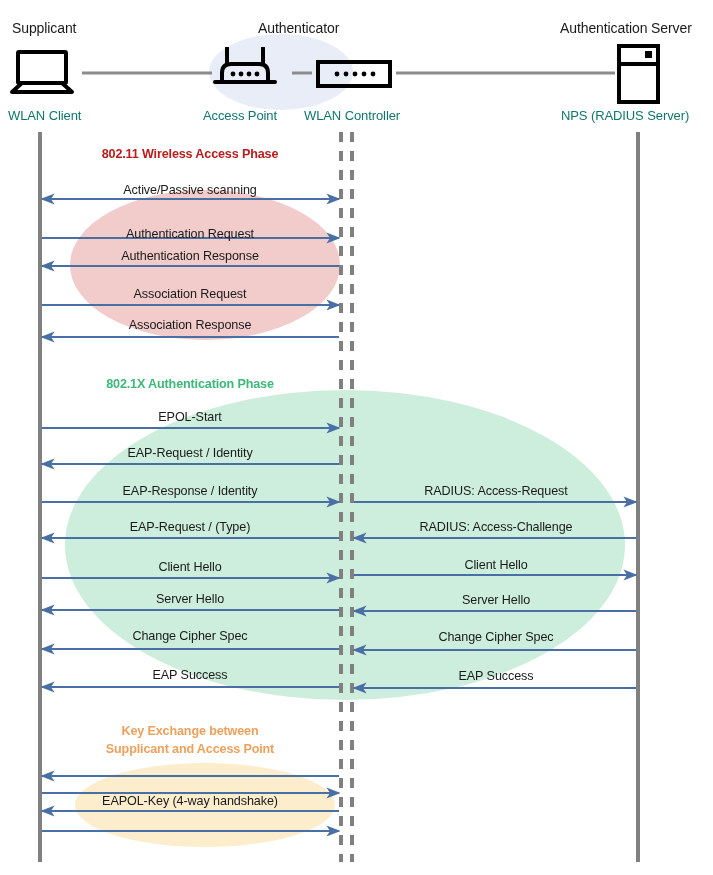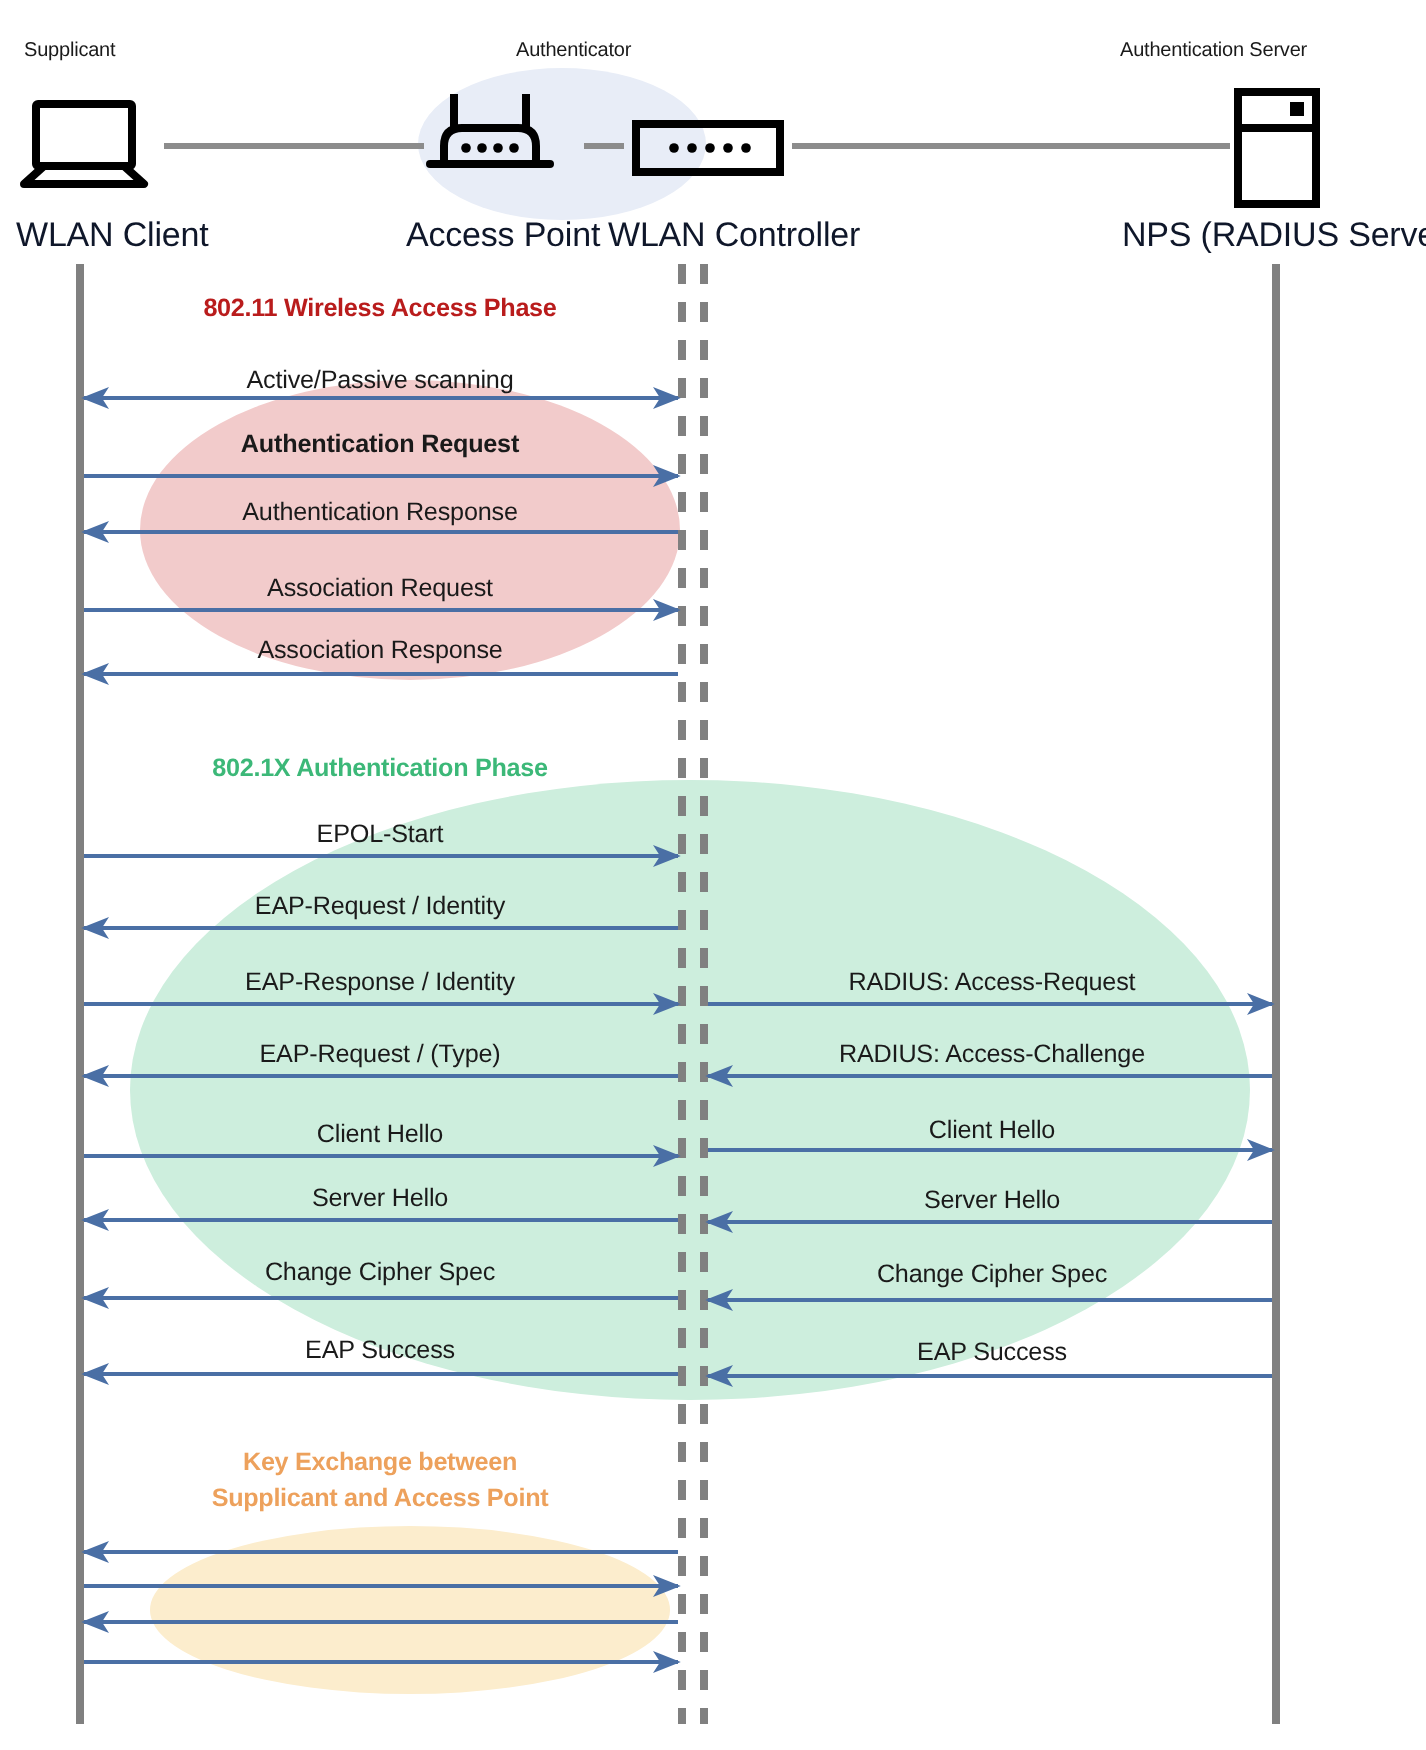--- a/index.html
+++ b/index.html
@@ -20,29 +20,29 @@
   svg.layer {
     position: absolute;
     left: 0;
     top: 0;
     width: 713px;
     height: 875px;
   }
   
   .actor-title {
     position: absolute;
-    font-size: 10px;
+    font-size: 14px;
     color: #1a1a1a;
     white-space: nowrap;
     letter-spacing: -0.1px;
   }
   .actor-sub {
     position: absolute;
-    font-size: 17px;
-    color: #0f172a;
+    font-size: 13px;
+    color: #0f766e;
     white-space: nowrap;
     letter-spacing: -0.1px;
   }
   
   .phase-label {
     position: absolute;
     font-size: 12.6px;
     font-weight: bold;
     white-space: nowrap;
     text-align: center;
@@ -171,34 +171,35 @@
   <div class="phase-label phase-wifi" style="left:40px; top:147px; width:300px;">802.11 Wireless Access Phase</div>
 
   <div class="phase-label phase-dot1x" style="left:40px; top:377px; width:300px;">802.1X Authentication Phase</div>
 
   <div class="phase-label phase-key" style="left:40px; top:722px; width:300px;">
     <div>Key Exchange between</div>
     <div>Supplicant and Access Point</div>
   </div>
 
   <div class="msg" style="left:40px; top:183px; width:300px;">Active/Passive scanning</div>
-  <div class="msg" style="left:40px; top:215px; width:300px;font-weight:bold;">Authentication Request</div>
+  <div class="msg" style="left:40px; top:227px; width:300px;">Authentication Request</div>
   <div class="msg" style="left:40px; top:249px; width:300px;">Authentication Response</div>
   <div class="msg" style="left:40px; top:287px; width:300px;">Association Request</div>
   <div class="msg" style="left:40px; top:318px; width:300px;">Association Response</div>
 
   <div class="msg" style="left:40px; top:410px; width:300px;">EPOL-Start</div>
   <div class="msg" style="left:40px; top:446px; width:300px;">EAP-Request / Identity</div>
   <div class="msg" style="left:40px; top:484px; width:300px;">EAP-Response / Identity</div>
   <div class="msg" style="left:354px; top:484px; width:284px;">RADIUS: Access-Request</div>
   <div class="msg" style="left:40px; top:520px; width:300px;">EAP-Request / (Type)</div>
   <div class="msg" style="left:354px; top:520px; width:284px;">RADIUS: Access-Challenge</div>
   <div class="msg" style="left:40px; top:560px; width:300px;">Client Hello</div>
   <div class="msg" style="left:354px; top:558px; width:284px;">Client Hello</div>
   <div class="msg" style="left:40px; top:592px; width:300px;">Server Hello</div>
   <div class="msg" style="left:354px; top:593px; width:284px;">Server Hello</div>
   <div class="msg" style="left:40px; top:629px; width:300px;">Change Cipher Spec</div>
   <div class="msg" style="left:354px; top:630px; width:284px;">Change Cipher Spec</div>
   <div class="msg" style="left:40px; top:668px; width:300px;">EAP Success</div>
   <div class="msg" style="left:354px; top:669px; width:284px;">EAP Success</div>
 
+  <div class="msg" style="left:40px; top:794px; width:300px;">EAPOL-Key (4-way handshake)</div>
 
 </div>
 
 </body></html>

